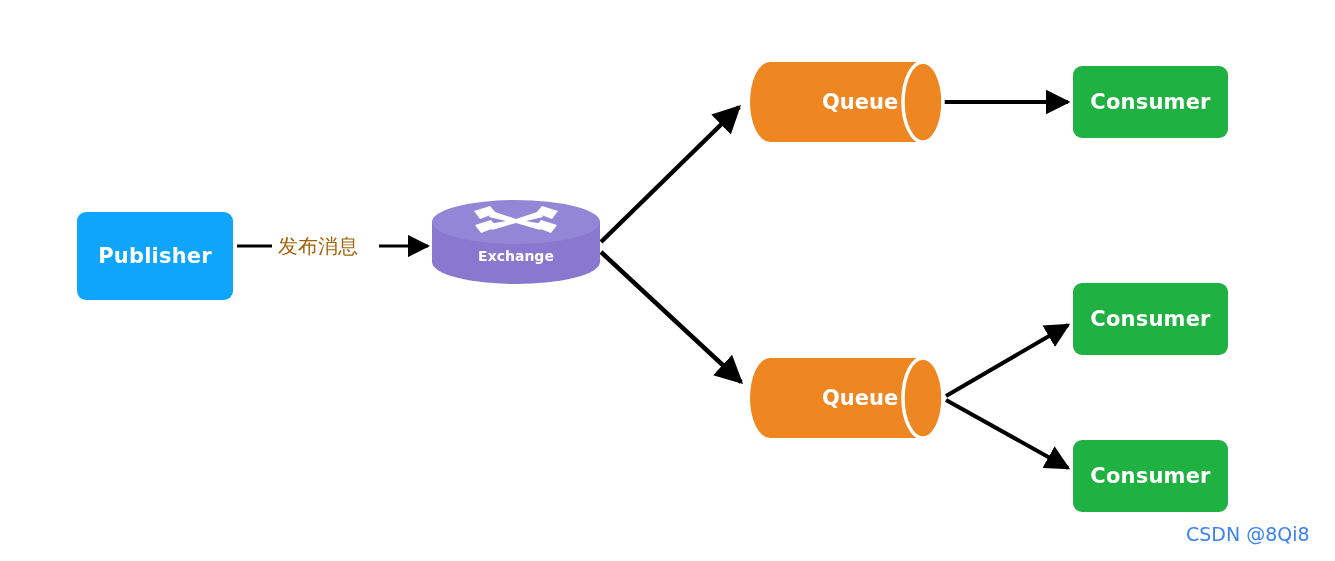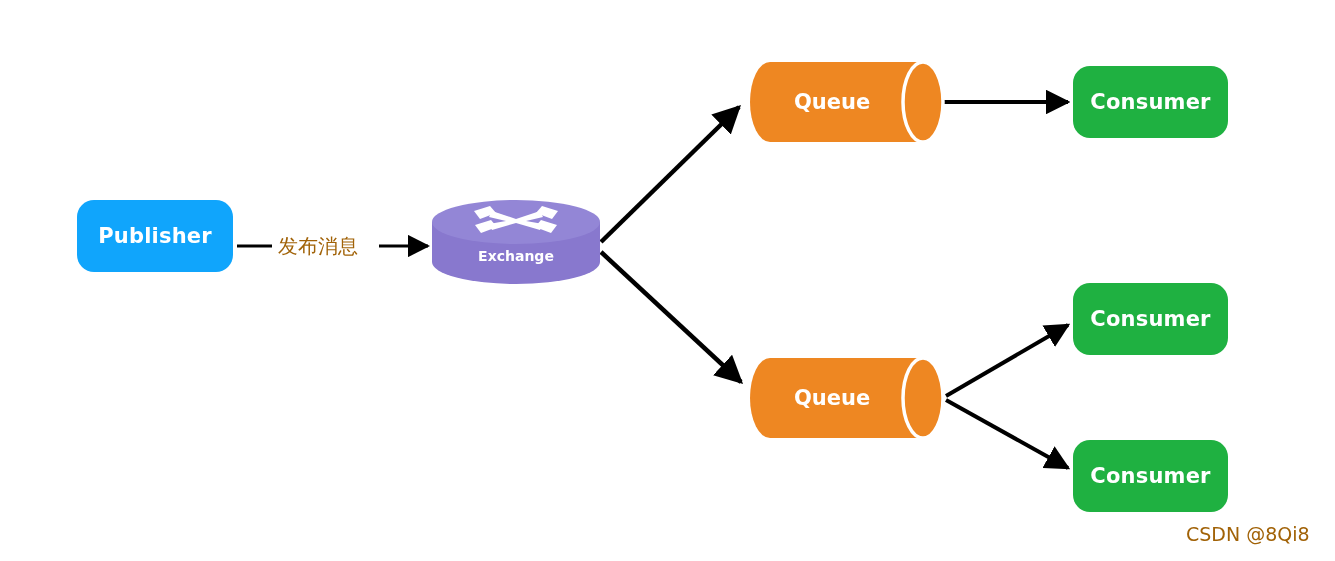--- a/index.html
+++ b/index.html
@@ -14,21 +14,21 @@
     background: #ffffff;
     overflow: hidden;
     font-family: "DejaVu Sans", "Liberation Sans", sans-serif;
   }
   
   .node-box {
     position: absolute;
     display: flex;
     align-items: center;
     justify-content: center;
-    border-radius: 17px;
+    border-radius: 9px;
     color: #ffffff;
     font-weight: bold;
     font-size: 21px;
     letter-spacing: 0.2px;
     box-sizing: border-box;
   }
   .publisher-box { background: #10a5fc; }
   .consumer-box  { background: #1fb141; }
 
   
@@ -55,20 +55,21 @@
   .queue .q-label {
     position: absolute;
     top: 0;
     height: 100%;
     display: flex;
     align-items: center;
     color: #ffffff;
     font-weight: bold;
     font-size: 21px;
     pointer-events: none;
+    margin-left: 28px;
   }
 
   
   #edges {
     position: absolute;
     left: 0;
     top: 0;
     width: 1335px;
     height: 561px;
     pointer-events: none;
@@ -80,21 +81,21 @@
     font-size: 20px;
     color: #a16207;
     white-space: nowrap;
     font-family: "DejaVu Sans", "Liberation Sans", sans-serif;
   }
 
   
   .watermark {
     position: absolute;
     font-size: 19px;
-    color: #a16207;
+    color: #3b82f6;
     white-space: nowrap;
     font-family: "DejaVu Sans", "Liberation Sans", sans-serif;
   }
 </style>
 </head>
 <body>
 
 <div id="canvas">
 
   <svg id="edges" viewBox="0 0 1335 561" width="1335" height="561">
@@ -117,21 +118,21 @@
 
     <line x1="944" y1="102" x2="1068" y2="102" stroke="#000000" stroke-width="4" marker-end="url(#ah)"></line>
 
     <line x1="946" y1="396" x2="1068" y2="325" stroke="#000000" stroke-width="4" marker-end="url(#ah)"></line>
 
     <line x1="946" y1="400" x2="1068" y2="468" stroke="#000000" stroke-width="4" marker-end="url(#ah)"></line>
   </svg>
 
   <div class="edge-label" style="left:278px; top:233px;">发布消息</div>
 
-  <div class="node-box publisher-box" style="left:77px; top:200px; width:156px; height:72px;">
+  <div class="node-box publisher-box" style="left:77px; top:212px; width:156px; height:88px;">
     <span>Publisher</span>
   </div>
 
   <div class="exchange" style="left:430px; top:200px; width:172px; height:90px;">
     <svg width="172" height="90" viewBox="0 0 172 90">
 
       <path d="M2,22 L2,62 A84,22 0 0 0 170,62 L170,22 Z" fill="#8878ce"></path>
 
       <ellipse cx="86" cy="22" rx="84" ry="22" fill="#9386d6"></ellipse>
 

